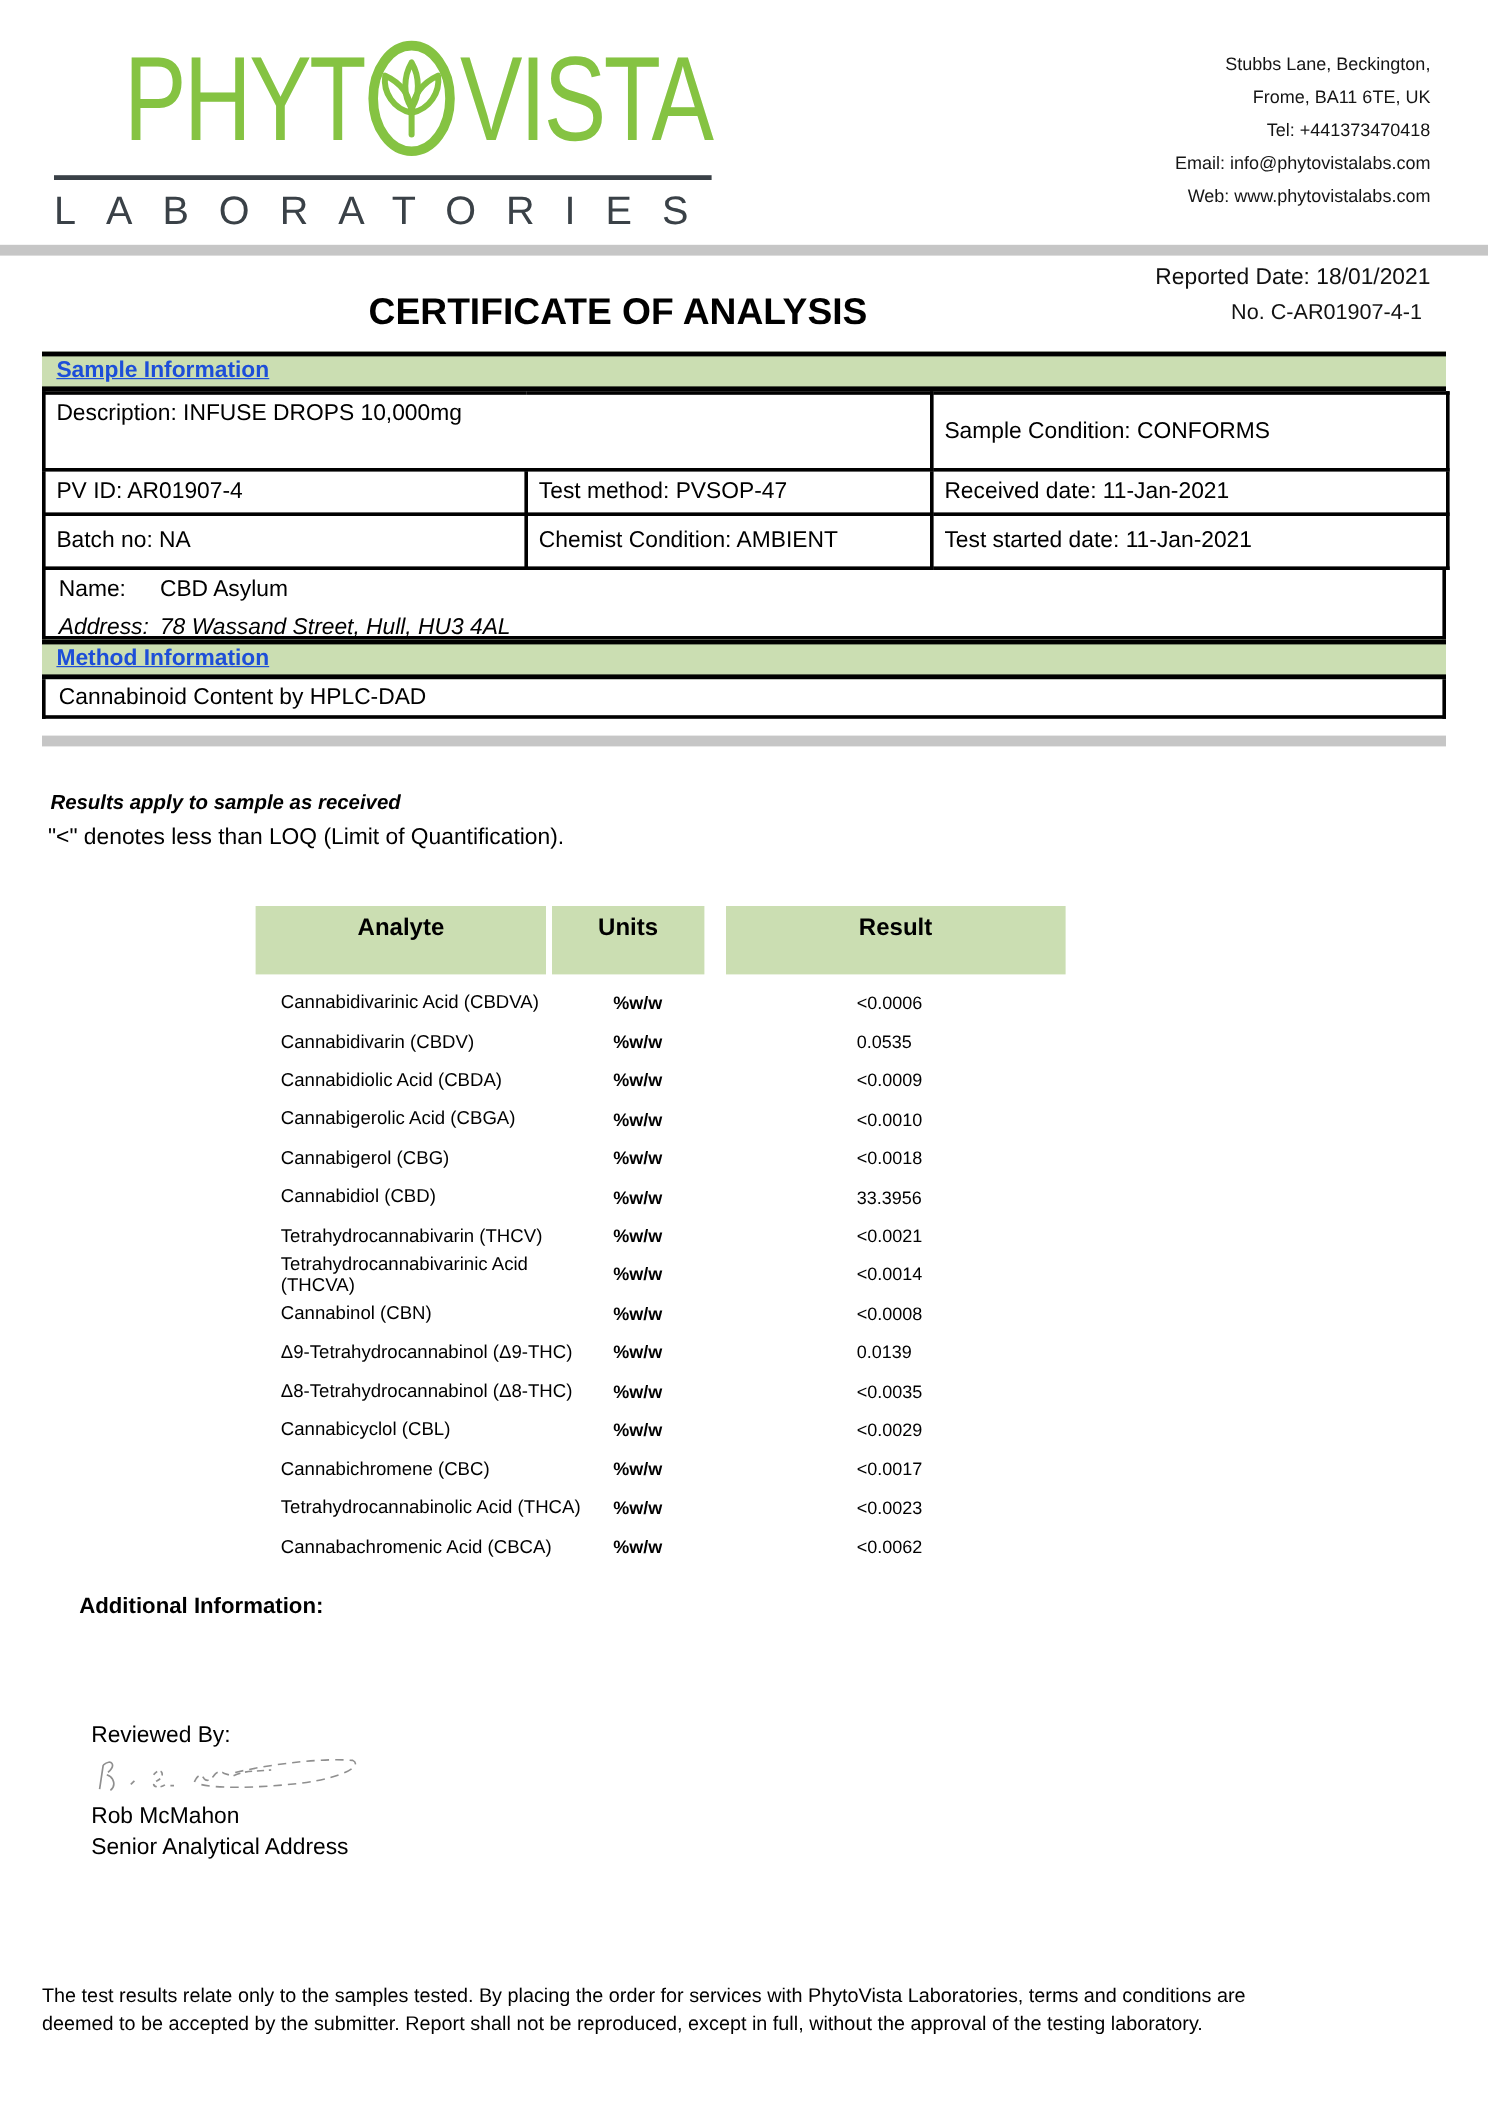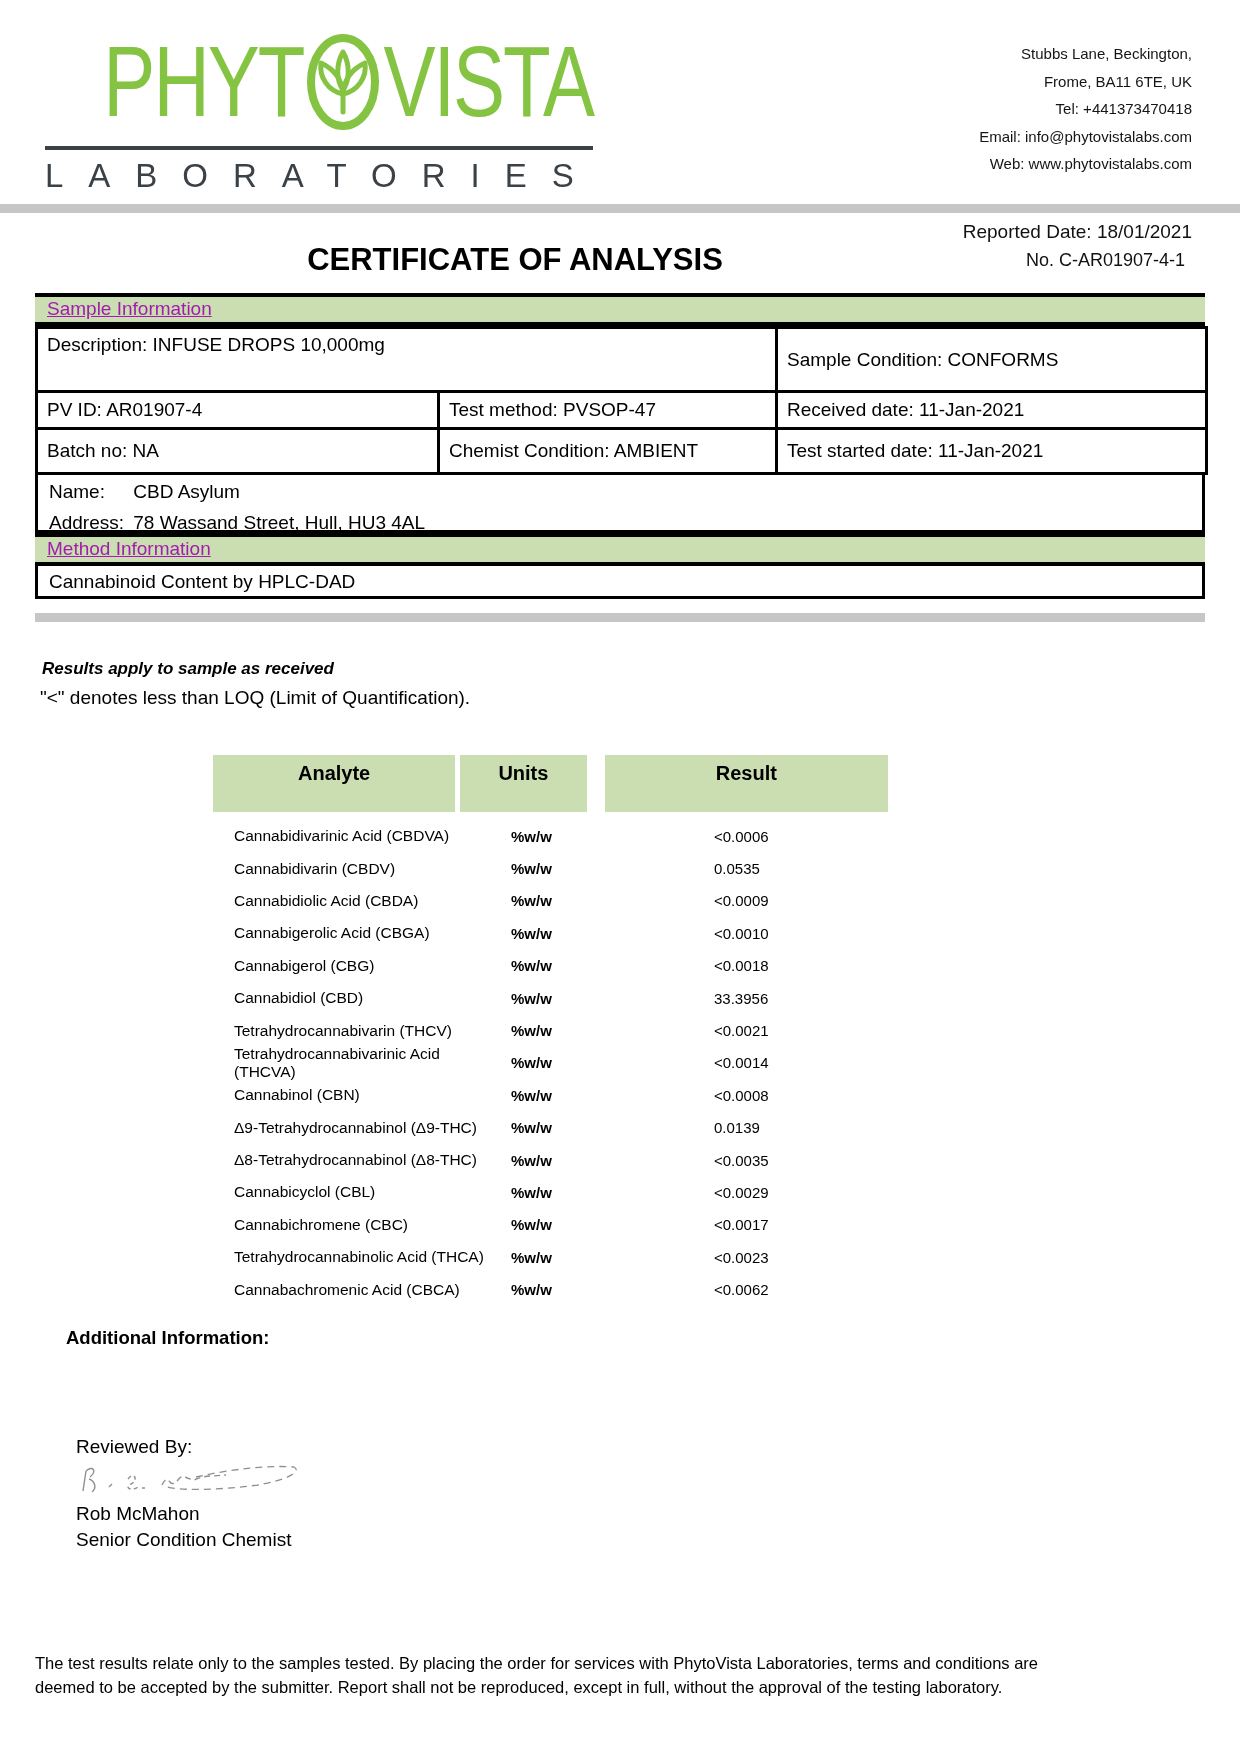--- a/index.html
+++ b/index.html
@@ -23,31 +23,31 @@
   .contact-block { position:absolute; top:40px; right:48px; text-align:right; font-size:15px; line-height:27.5px; color:#151515; }
 
   .gray-bar-full { position:absolute; left:0; top:204px; width:1240px; height:9px; background:var(--divider-gray,#c6c6c6); }
 
   .reported-date { position:absolute; top:221px; right:48px; font-size:19px; }
   .cert-title { position:absolute; top:242px; left:90px; width:850px; text-align:center; font-size:31px; font-weight:bold; color:#000; }
   .report-no { position:absolute; top:250px; right:55px; font-size:18px; }
 
   
   .info-section { position:absolute; top:293px; left:35px; width:1170px; }
-  .section-bar { background:var(--section-green,#cbdeb2); border-top:4px solid #000; border-bottom:4px solid #000; padding:1px 0 2px 12px; font-size:19px; font-weight:normal; color:#a21caf; }
+  .section-bar { background:var(--section-green,#cbdeb2); border-top:4px solid #000; border-bottom:4px solid #000; padding:1px 0 2px 12px; font-size:19px; font-weight:bold; color:#1d4ed8; }
   .section-bar .u { text-decoration:underline; }
   .info-table { width:1170px; border-collapse:collapse; table-layout:fixed; font-size:19px; }
   .info-table td { border:3px solid #000; padding:3px 9px; vertical-align:middle; color:#000; }
   .info-table td.topalign { vertical-align:top; padding-top:5px; }
   .row-desc { height:64px; }
   .row-mid { height:37px; }
   .row-bot { height:45px; }
   .info-box { border:3px solid #000; border-top:none; padding:6px 11px; font-size:19px; color:#000; }
   .customer-box { height:58px; }
-  .customer-box .line2 { margin-top:9px; }
+  .customer-box .line2 { margin-top:9px;font-style:italic; }
   .lbl { display:inline-block; min-width:79px; }
   .method-box { height:33px; padding-top:5px; }
   .gray-bar-2 { margin-top:14px; height:9px; background:var(--divider-gray,#c6c6c6); }
 
   
   .note-1 { position:absolute; top:659px; left:42px; font-size:17px; font-weight:bold; font-style:italic; color:#000; }
   .note-2 { position:absolute; top:687px; left:40px; font-size:19px; color:#000; }
 
   
   .results { position:absolute; top:755px; left:213px; width:675px; }
@@ -247,21 +247,21 @@
   <div class="reviewed-block">
     <div>Reviewed By:</div>
     <svg class="sig-svg" width="230" height="40" viewBox="0 0 230 40">
       <path d="M10,10 C17,4 21,10 14,16 M10,10 L7,30 M13,18 C19,20 21,27 16,31" fill="none" stroke="currentColor" stroke-width="1.4"></path>
       <path d="M33,26 l3,-3" fill="none" stroke="currentColor" stroke-width="1.4"></path>
       <path d="M52,18 c6,-8 11,1 3,5 c-7,3 0,8 7,3 M66,27 l3,0" fill="none" stroke="currentColor" stroke-width="1.4" stroke-dasharray="4,3"></path>
       <path d="M86,24 q4,-9 8,-3 q3,4 8,-2 q4,-6 9,-2 l7,2 q9,-4 18,-4 l14,-1" fill="none" stroke="currentColor" stroke-width="1.4" stroke-dasharray="6,4"></path>
       <path d="M120,16 C155,8 195,4 218,6 C226,10 212,20 175,25 C140,29 100,30 88,25" fill="none" stroke="currentColor" stroke-width="1.3" stroke-dasharray="7,5"></path>
     </svg>
     <div>Rob McMahon</div>
-    <div>Senior Condition Chemist</div>
+    <div>Senior Analytical Address</div>
   </div>
 
   <div class="footer">
     <div>The test results relate only to the samples tested.  By placing the order for services with PhytoVista Laboratories, terms and conditions are</div>
     <div>deemed to be accepted by the submitter. Report shall not be reproduced, except in full, without the approval of the testing laboratory.</div>
   </div>
 
 </div>
 
 </body></html>

